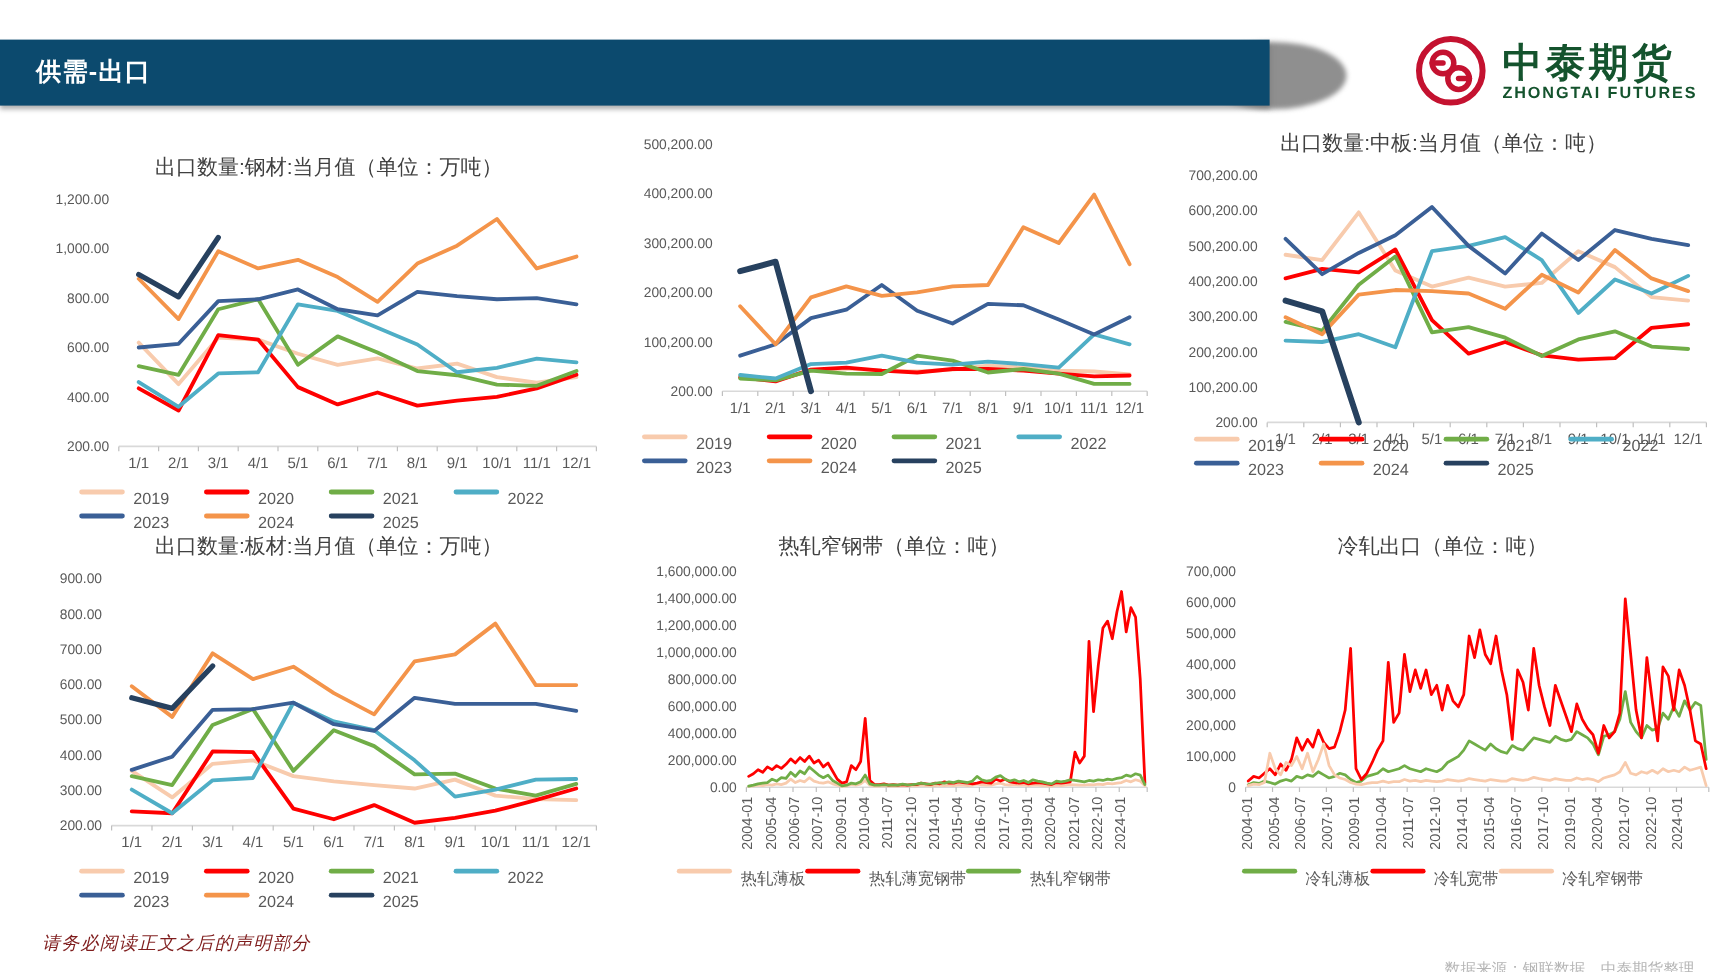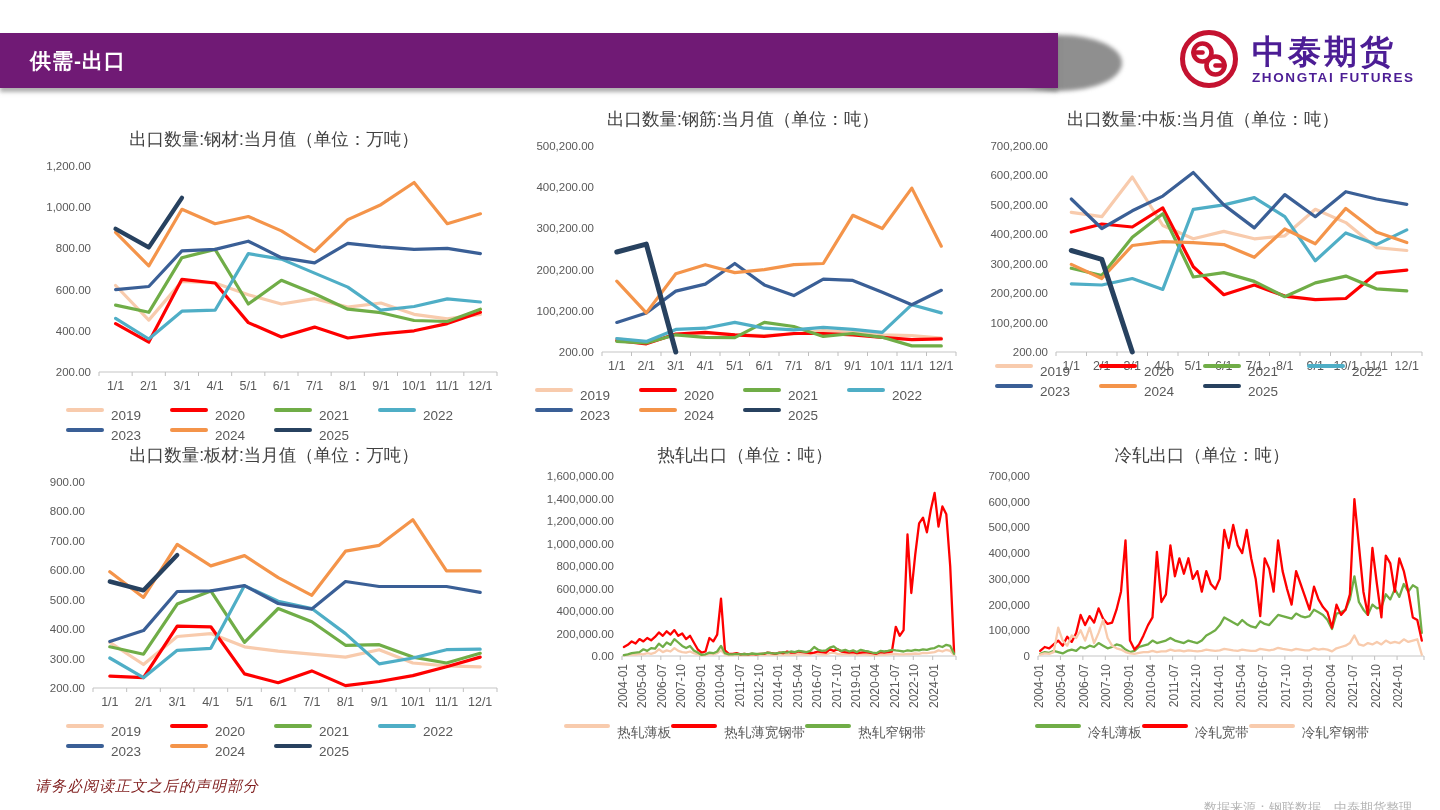--- a/index.html
+++ b/index.html
@@ -1,26 +1,26 @@
 <!DOCTYPE html>
 <html><head>
 <meta charset="utf-8">
 <style>
   html,body{margin:0;padding:0;background:#fff;}
   body{width:1440px;height:810px;position:relative;overflow:hidden;
        font-family:"Liberation Sans","DejaVu Sans",sans-serif;}
   
   .banner-shadow{position:absolute;left:1000px;top:35px;width:122px;height:56px;
        background:#8f8f8f;border-radius:50%;filter:blur(2px);z-index:1;}
-  .banner{position:absolute;left:0;top:33px;width:1058px;height:55px;background:#701a75;
+  .banner{position:absolute;left:0;top:33px;width:1058px;height:55px;background:#0c4a6e;
        z-index:2;box-shadow:0 4px 4px rgba(110,110,110,.55);}
   .banner-title{color:#fff;font-size:21px;font-weight:bold;line-height:55px;
        padding-left:30px;letter-spacing:1px;}
   .logo{position:absolute;left:1178px;top:28px;z-index:3;display:flex;align-items:center;}
-  .logo-text{margin-left:12px;color:#4c1d95;}
+  .logo-text{margin-left:12px;color:#14532d;}
   .logo-cn{font-size:33px;font-weight:bold;letter-spacing:3px;line-height:36px;}
   .logo-en{font-size:13.5px;font-weight:bold;letter-spacing:1.6px;line-height:15px;}
   
   .chart{position:absolute;}
   .chart-title{text-align:center;font-size:17.5px;color:#404040;height:26px;line-height:26px;
        white-space:nowrap;}
   svg.plot{display:block;}
   .ax{font-size:11.5px;fill:#595959;}
   .ax2{font-size:12.5px;fill:#595959;}
   .axr{font-size:12px;fill:#595959;}
@@ -136,21 +136,20 @@
         </span>
         <span class="lg-item">
           <span class="sw" style="background: rgb(39, 65, 95);"></span>
           <span class="lb">2025</span>
         </span>
       </div>
     </div>
 </div>
 
 <div class="chart" id="chart1" style="left:518px;top:106px;width:450px;">
-  <div class="chart-title">出口数量:钢筋:当月值（单位：吨）</div>
   <svg class="plot" width="450" height="252">
       <text x="76" y="224" text-anchor="end" class="ax">200.00</text>
       <text x="76" y="182.8" text-anchor="end" class="ax">100,200.00</text>
       <text x="76" y="141.6" text-anchor="end" class="ax">200,200.00</text>
       <text x="76" y="100.4" text-anchor="end" class="ax">300,200.00</text>
       <text x="76" y="59.19999999999999" text-anchor="end" class="ax">400,200.00</text>
       <text x="76" y="18" text-anchor="end" class="ax">500,200.00</text>
       <line x1="84" y1="220" x2="438" y2="220" stroke="#D9D9D9" stroke-width="1.3"></line>
       <line x1="84" y1="220" x2="84" y2="224" stroke="#BFBFBF" stroke-width="1"></line>
       <line x1="113.5" y1="220" x2="113.5" y2="224" stroke="#BFBFBF" stroke-width="1"></line>
@@ -377,21 +376,21 @@
         </span>
         <span class="lg-item">
           <span class="sw" style="background: rgb(39, 65, 95);"></span>
           <span class="lb">2025</span>
         </span>
       </div>
     </div>
 </div>
 
 <div class="chart time" id="chart4" style="left:524px;top:442px;width:442px;">
-  <div class="chart-title">热轧出口（单位：吨）</div>
+  <div class="chart-title">热轧窄钢带（单位：吨）</div>
   <svg class="plot" width="442" height="252">
       <text x="90" y="192" text-anchor="end" class="ax">0.00</text>
       <text x="90" y="169.5" text-anchor="end" class="ax">200,000.00</text>
       <text x="90" y="147" text-anchor="end" class="ax">400,000.00</text>
       <text x="90" y="124.5" text-anchor="end" class="ax">600,000.00</text>
       <text x="90" y="102" text-anchor="end" class="ax">800,000.00</text>
       <text x="90" y="79.5" text-anchor="end" class="ax">1,000,000.00</text>
       <text x="90" y="57" text-anchor="end" class="ax">1,200,000.00</text>
       <text x="90" y="34.5" text-anchor="end" class="ax">1,400,000.00</text>
       <text x="90" y="12" text-anchor="end" class="ax">1,600,000.00</text>

